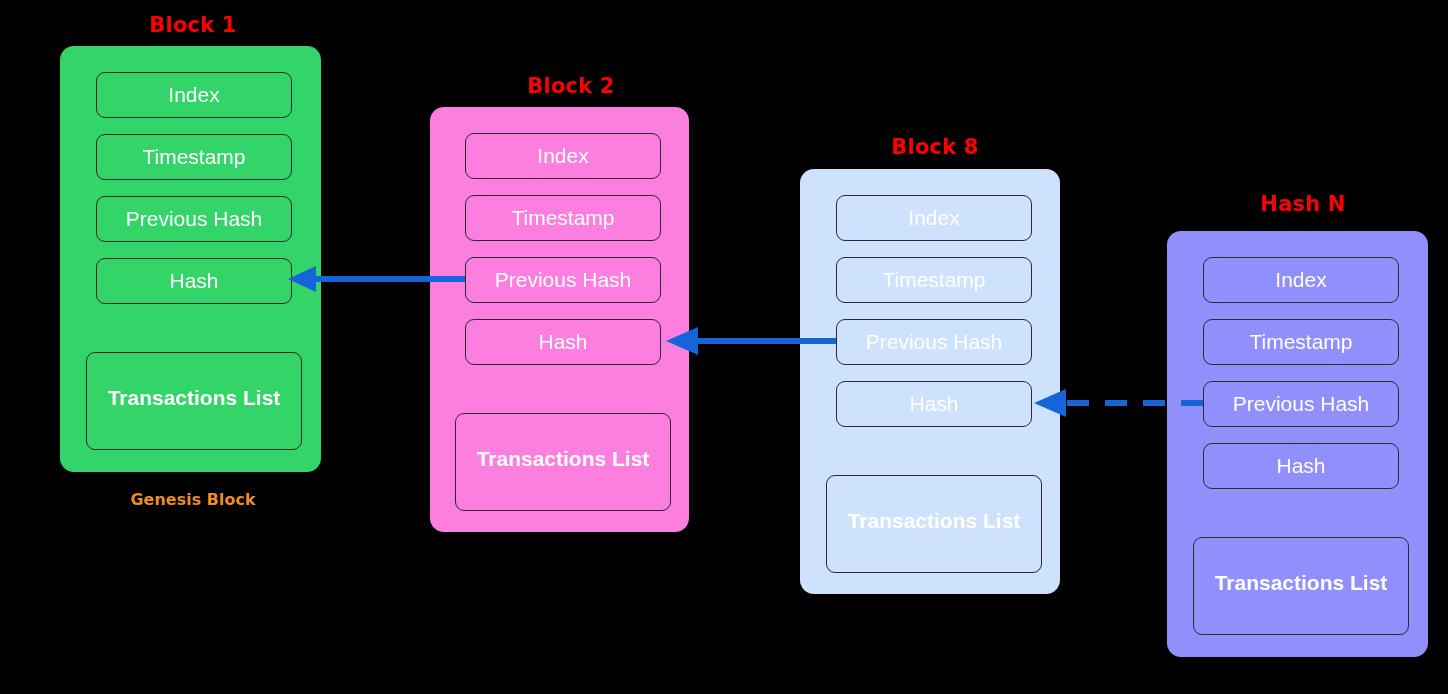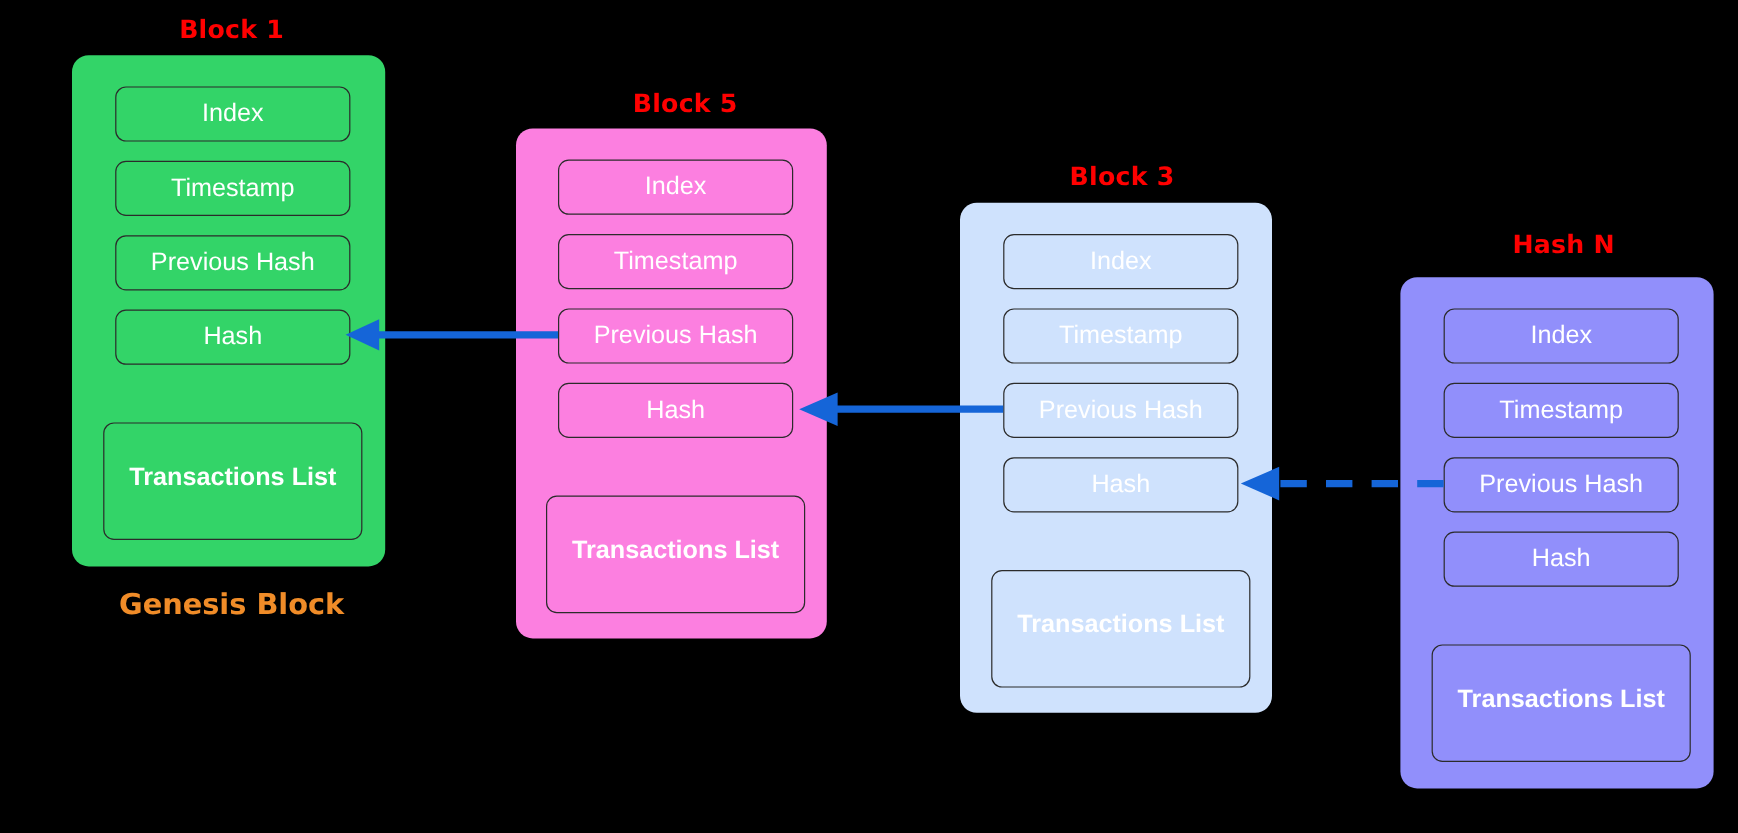--- a/index.html
+++ b/index.html
@@ -34,21 +34,21 @@
     transform: translateX(-50%);
     line-height: 1;
   }
 
   
   .caption {
     position: absolute;
     color: #f08c28;
     font-family: "DejaVu Sans", sans-serif;
     font-weight: bold;
-    font-size: 24px;
+    font-size: 16px;
     white-space: nowrap;
     transform: translateX(-50%);
     line-height: 1;
   }
 
   
   .block {
     position: absolute;
     border-radius: 14px;
     box-sizing: border-box;
@@ -101,33 +101,33 @@
     <div class="field" style="left:36px; top:88px; width:196px; height:46px;">Timestamp</div>
     <div class="field" style="left:36px; top:150px; width:196px; height:46px;">Previous Hash</div>
     <div class="field" style="left:36px; top:212px; width:196px; height:46px;">Hash</div>
     <div class="field tx" style="left:26px; top:306px; width:216px; height:98px; padding-top:33px;">
       <span>Transactions List</span>
     </div>
   </div>
 
   <div class="caption" style="left:173px; top:492px;">Genesis Block</div>
 
-  <div class="block-title" style="left:551px; top:76px;">Block 5</div>
+  <div class="block-title" style="left:551px; top:76px;">Block 2</div>
 
   <div class="block" style="left:410px; top:107px; width:259px; height:425px; background:#fc7fe0;">
     <div class="field" style="left:35px; top:26px; width:196px; height:46px;">Index</div>
     <div class="field" style="left:35px; top:88px; width:196px; height:46px;">Timestamp</div>
     <div class="field" style="left:35px; top:150px; width:196px; height:46px;">Previous Hash</div>
     <div class="field" style="left:35px; top:212px; width:196px; height:46px;">Hash</div>
     <div class="field tx" style="left:25px; top:306px; width:216px; height:98px; padding-top:33px;">
       <span>Transactions List</span>
     </div>
   </div>
 
-  <div class="block-title" style="left:915px; top:137px;">Block 3</div>
+  <div class="block-title" style="left:915px; top:137px;">Block 8</div>
 
   <div class="block" style="left:780px; top:169px; width:260px; height:425px; background:#cfe2fd;">
     <div class="field" style="left:36px; top:26px; width:196px; height:46px;">Index</div>
     <div class="field" style="left:36px; top:88px; width:196px; height:46px;">Timestamp</div>
     <div class="field" style="left:36px; top:150px; width:196px; height:46px;">Previous Hash</div>
     <div class="field" style="left:36px; top:212px; width:196px; height:46px;">Hash</div>
     <div class="field tx" style="left:26px; top:306px; width:216px; height:98px; padding-top:33px;">
       <span>Transactions List</span>
     </div>
   </div>

